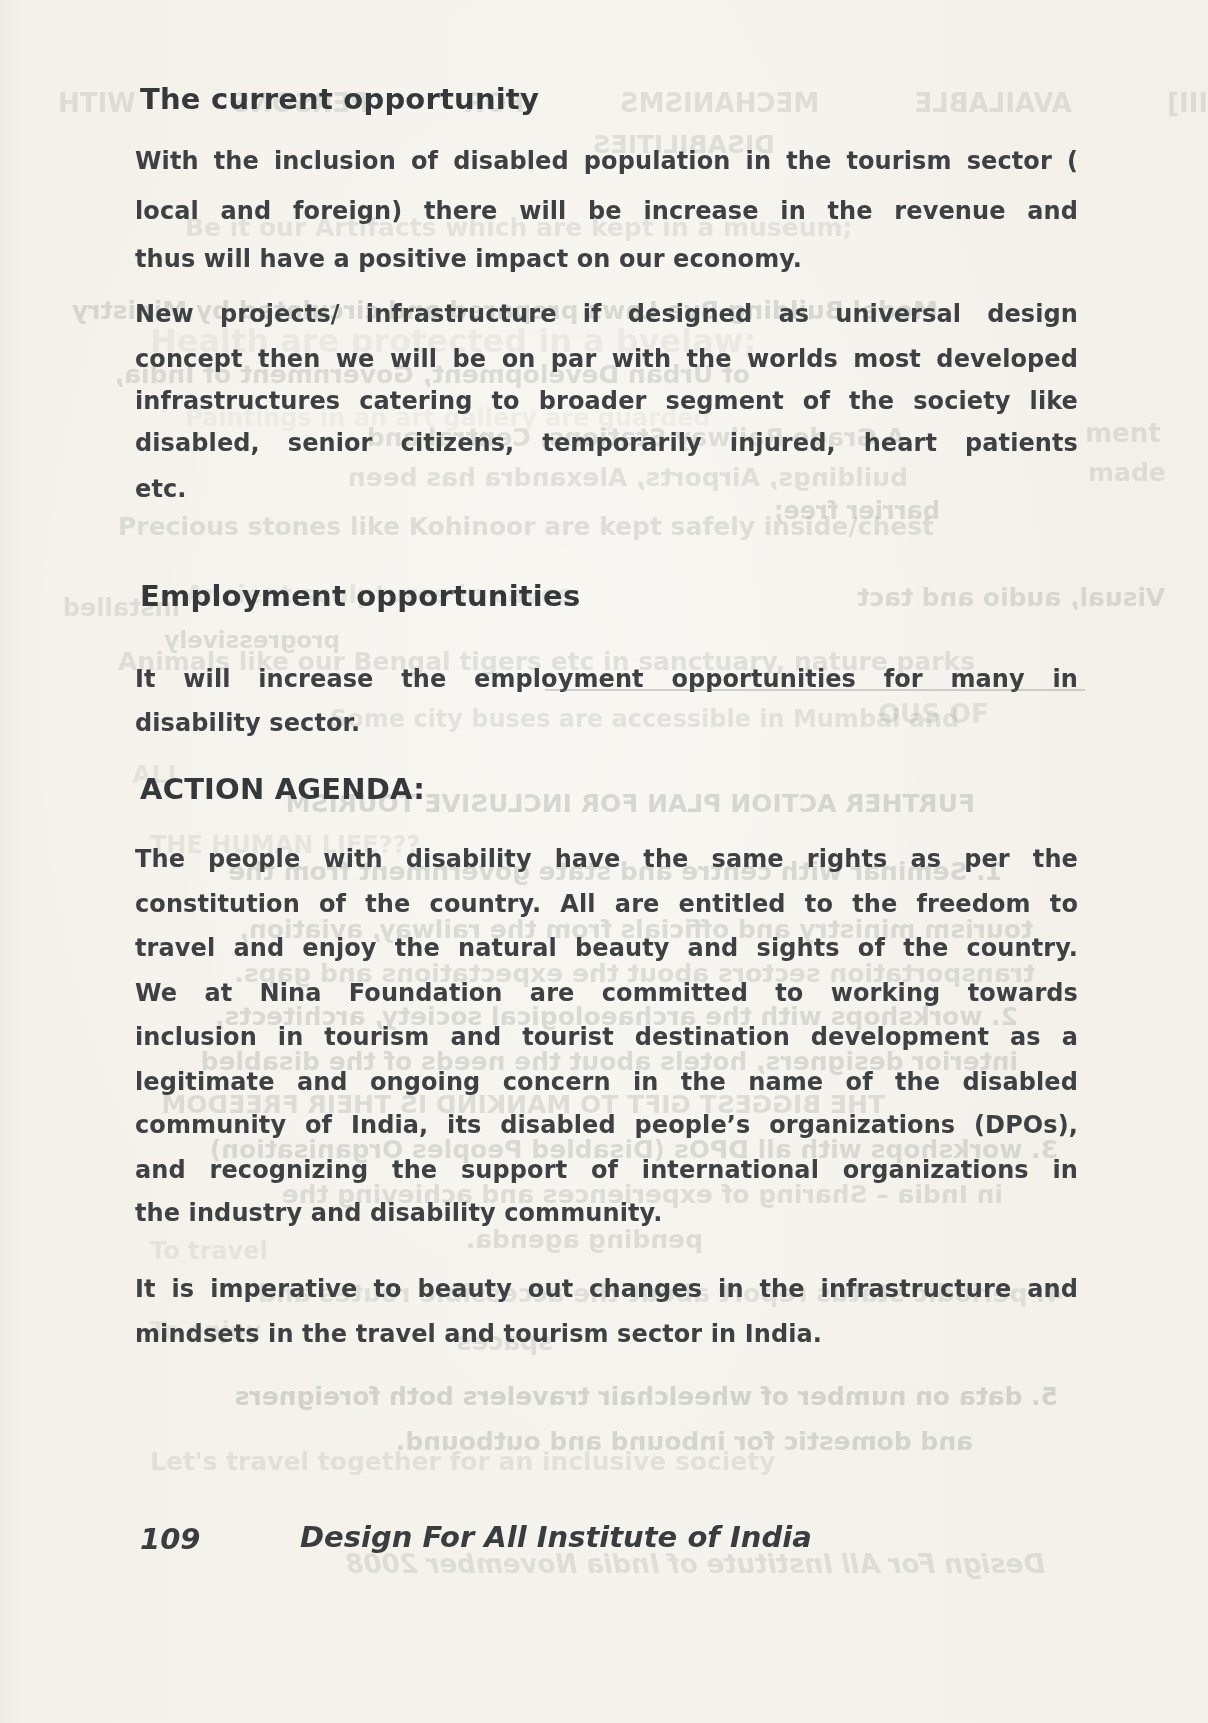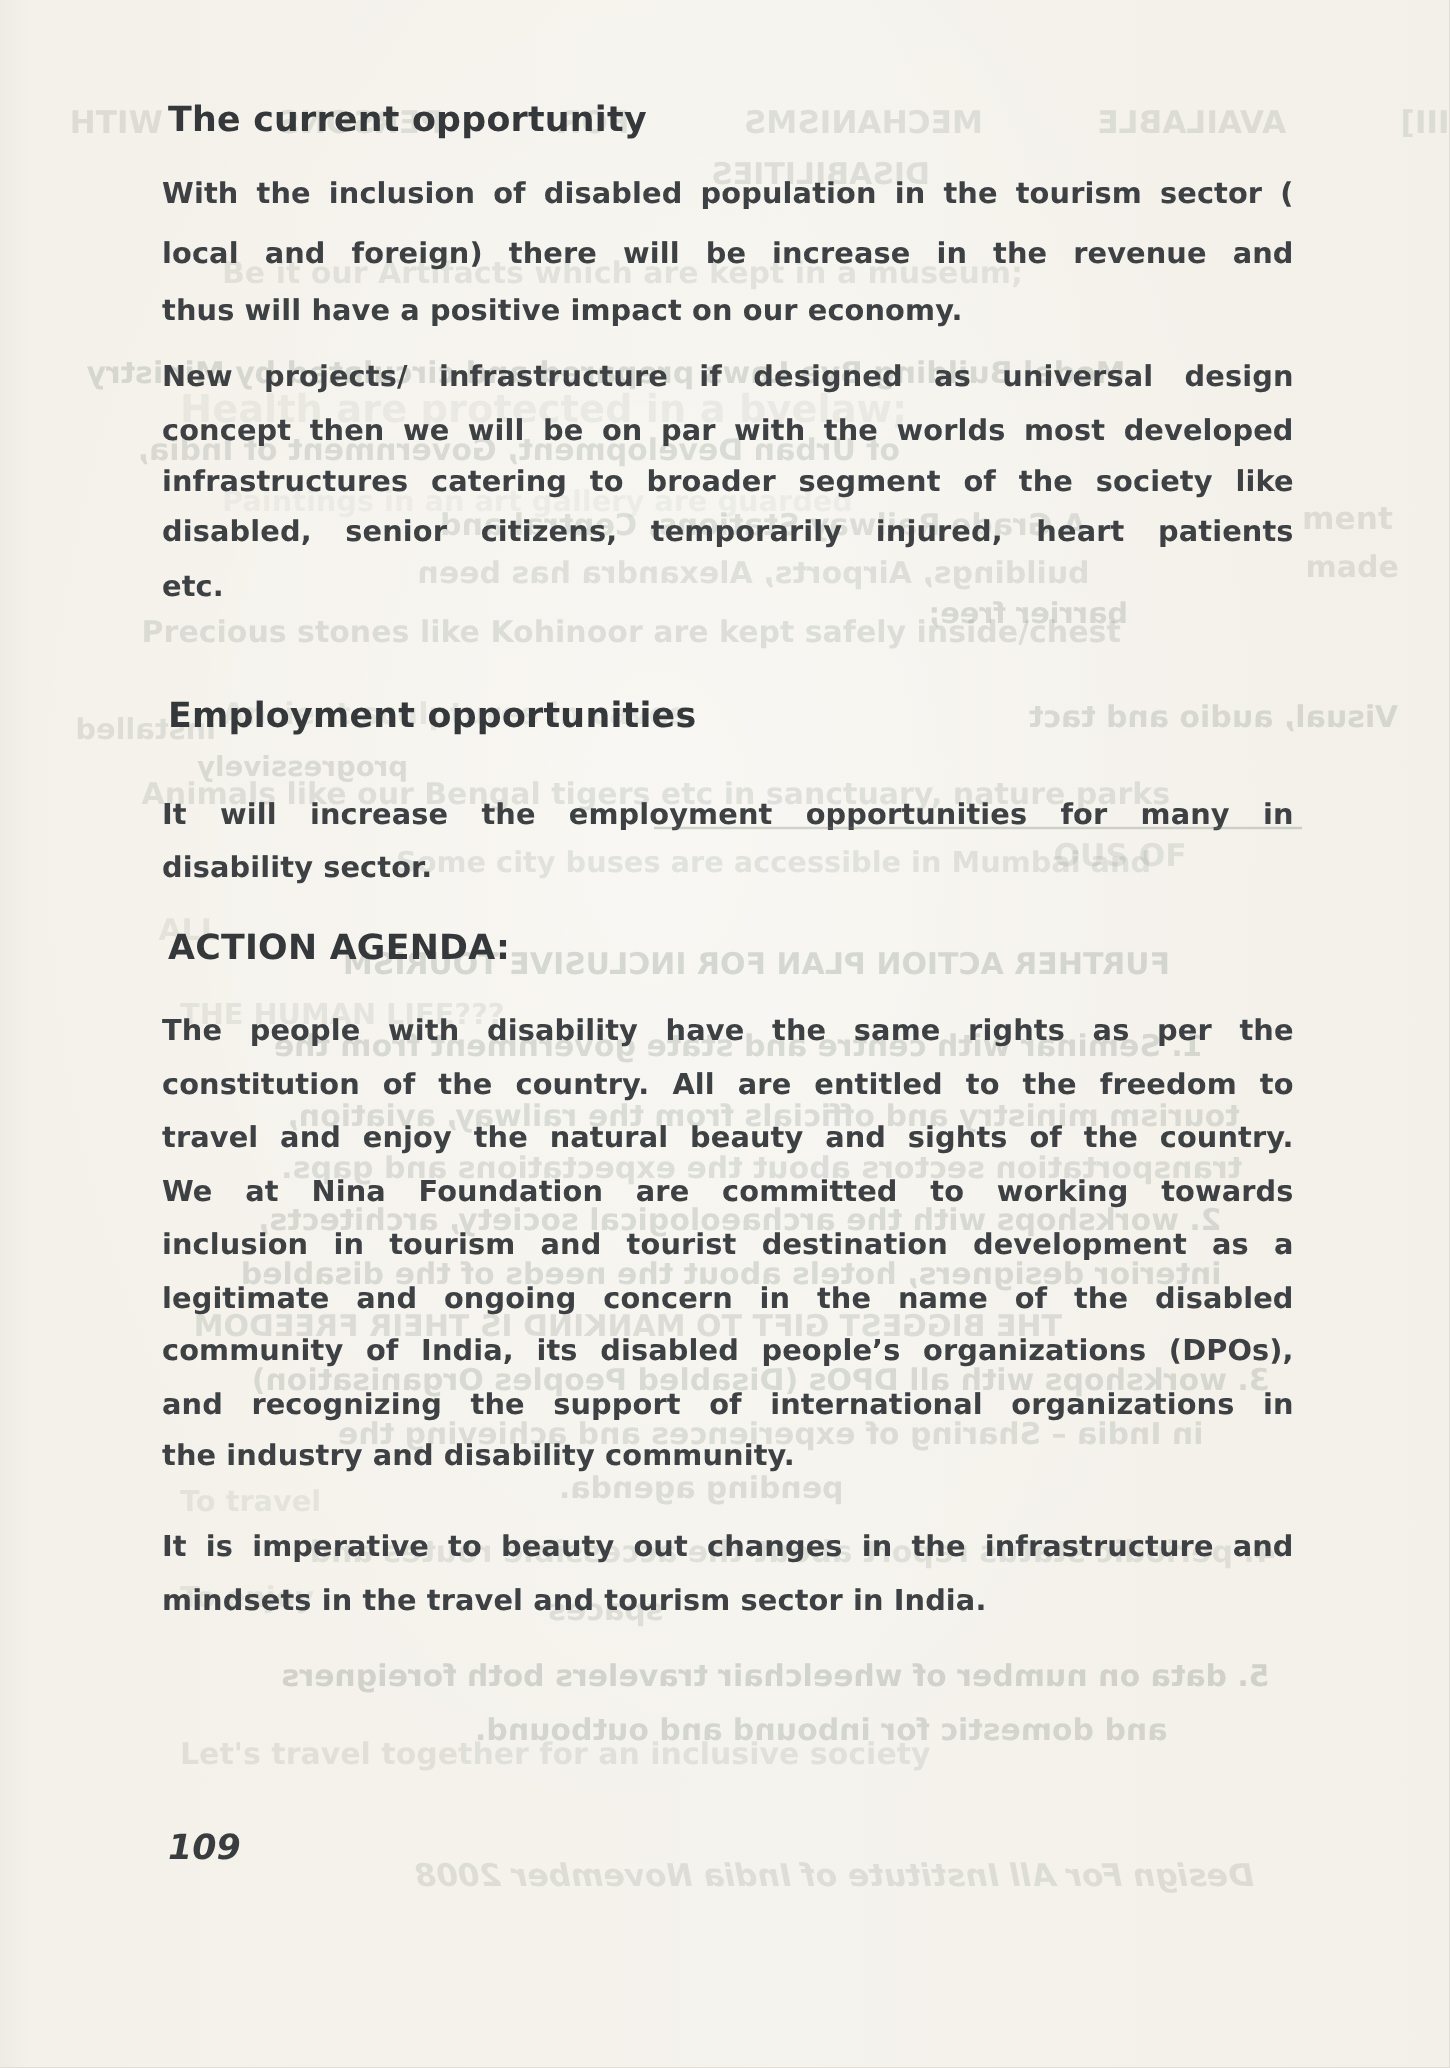--- a/index.html
+++ b/index.html
@@ -113,13 +113,14 @@
       <div class="tline" style="top: 1065px;">legitimate and ongoing concern in the name of the disabled</div>
       <div class="tline" style="top: 1108px;">community of India, its disabled people’s organizations (DPOs),</div>
       <div class="tline" style="top: 1153px;">and recognizing the support of international organizations in</div>
       <div class="tline last" style="top: 1196px;">the industry and disability community.</div>
       <div class="tline" style="top: 1272px;">It is imperative to beauty out changes in the infrastructure and</div>
       <div class="tline last" style="top: 1317px;">mindsets in the travel and tourism sector in India.</div>
     </div>
   <div id="rule-artifact" class="grule" style="left: 545px; top: 689px; width: 540px; height: 2px; opacity: 0.3;"></div>
 
   <div class="footer-item" style="left:140px; top:1522px;">109</div>
+  <div class="footer-item" style="left:300px; top:1520px;">Design For All Institute of India</div>
 </div>
 
 </body></html>

